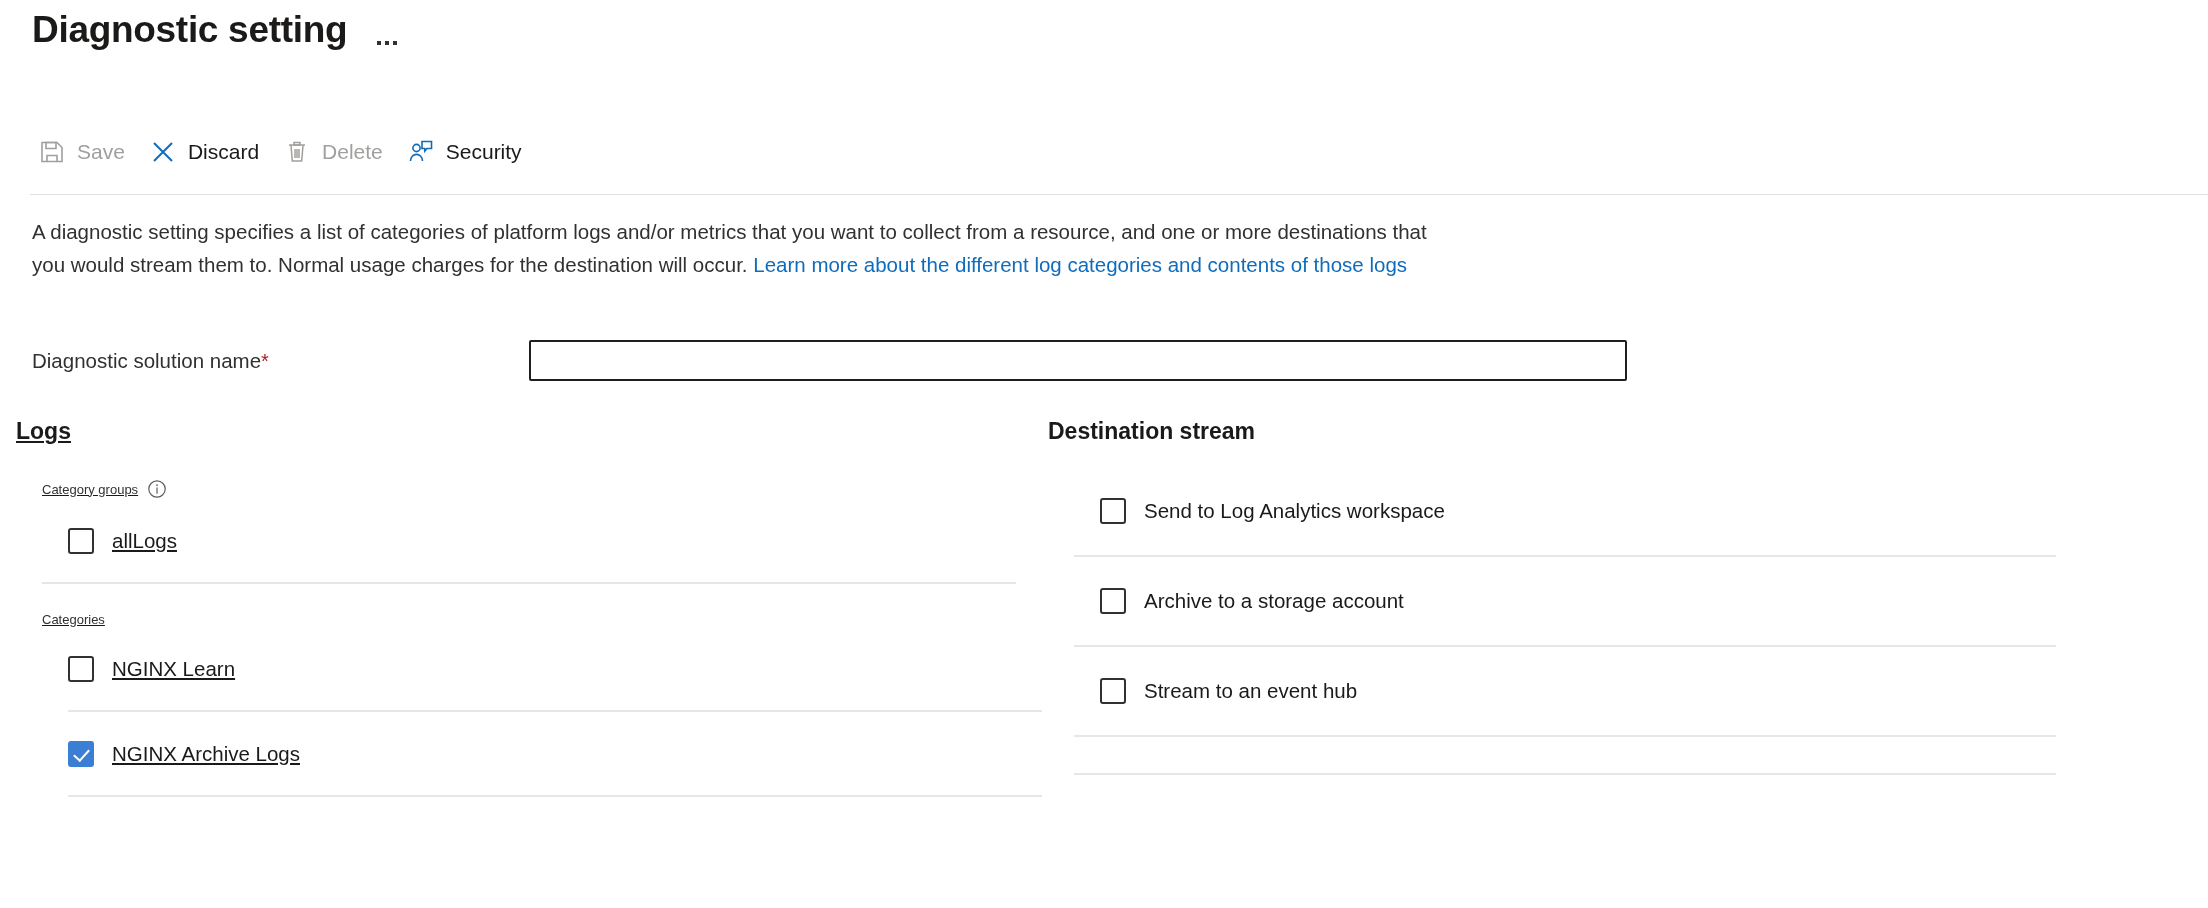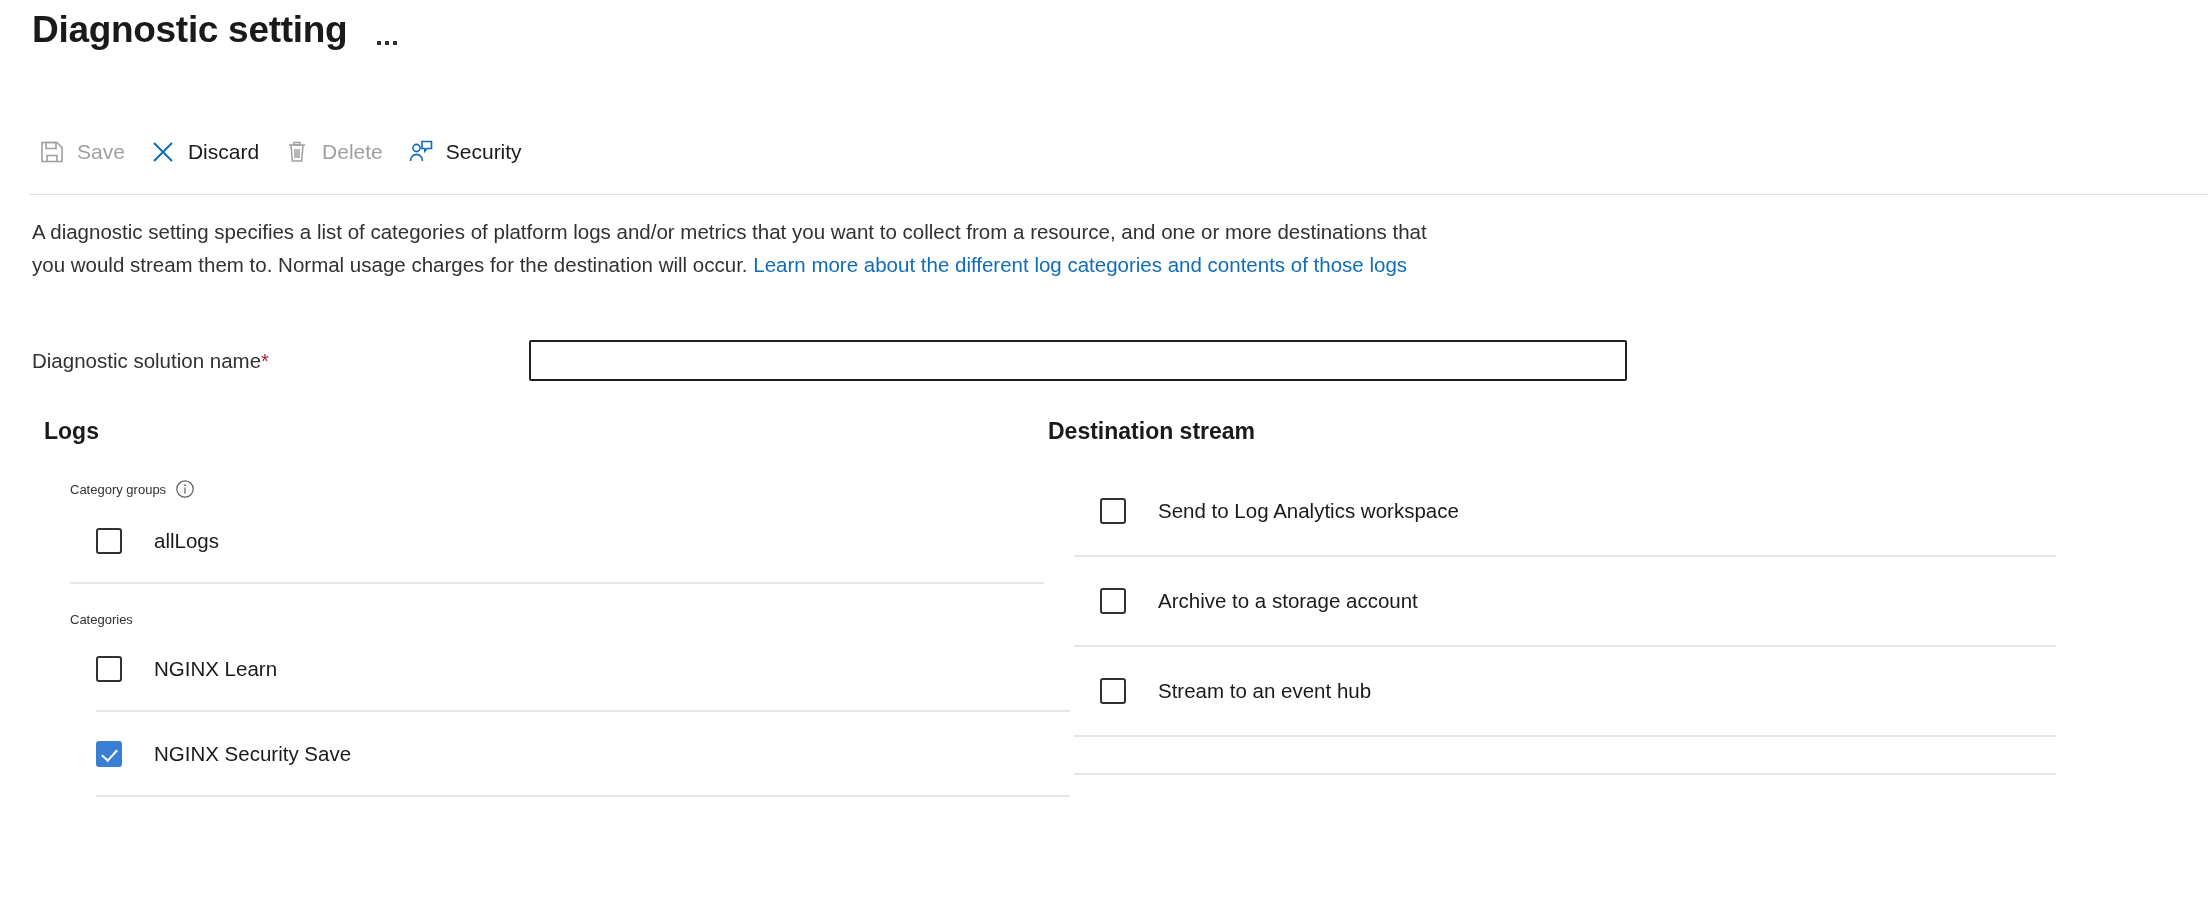--- a/index.html
+++ b/index.html
@@ -127,21 +127,21 @@
     outline: none;
   }
 
   
   .columns {
     position: absolute;
     left: 0;
     top: 418px;
     width: 2208px;
   }
-  .col-logs { position: absolute; left: 44px; top: 0; width: 1000px; }
+  .col-logs { position: absolute; left: 16px; top: 0; width: 1000px; text-decoration: underline; }
   .col-dest { position: absolute; left: 1048px; top: 0; width: 1010px; }
 
   .section-head {
     font-size: 23px;
     font-weight: 700;
     color: #1b1a19;
     margin: 0 0 34px 0;
   }
   .col-dest .section-head { margin-bottom: 40px; }
 
@@ -153,21 +153,21 @@
     gap: 9px;
     margin-left: 26px;
   }
   .info-icon {
     width: 20px; height: 20px; display:block; cursor: pointer;
   }
 
   .check-row {
     display: flex;
     align-items: center;
-    gap: 32px;
+    gap: 18px;
     height: 47px;
   }
   .check-row .lbl {
     font-size: 20.5px;
     color: #1b1a19;
     white-space: nowrap;
   }
 
   .cb {
     width: 26px;
@@ -327,21 +327,21 @@
         <span class="cb"></span>
         <span class="lbl">NGINX Learn</span>
       </div>
 
       <div class="spacer-18"></div>
       <hr class="hr-light logs-divider">
       <div class="spacer-18"></div>
 
       <div class="check-row">
         <span class="cb checked"></span>
-        <span class="lbl">NGINX Security Save</span>
+        <span class="lbl">NGINX Archive Logs</span>
       </div>
 
       <div class="spacer-18"></div>
       <hr class="hr-light logs-divider">
     </div>
   </div>
 
   <div class="col-dest">
     <div class="section-head">Destination stream</div>
 

